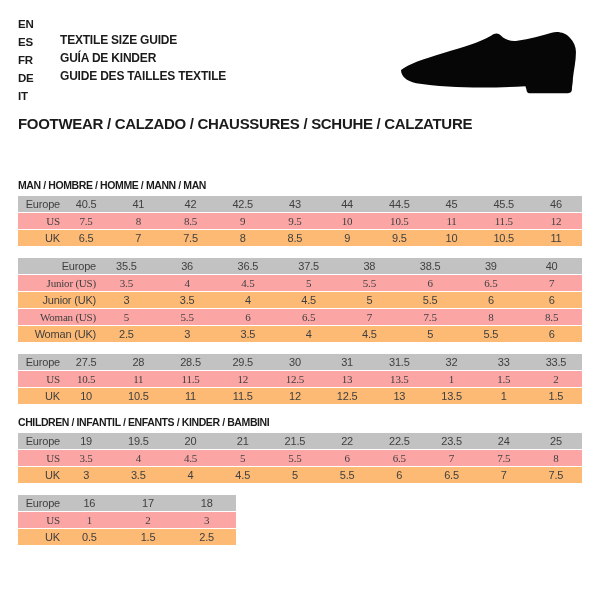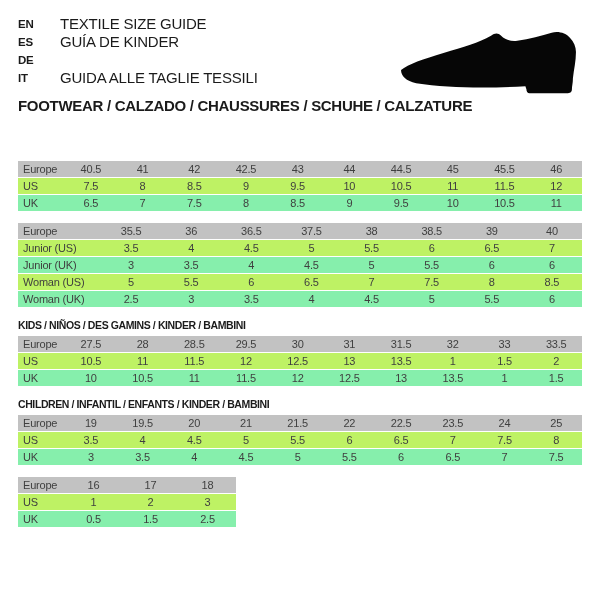--- a/index.html
+++ b/index.html
@@ -14,21 +14,21 @@
     overflow:hidden;
   }
   
   .lang-list{margin:0 0 10px 0;}
   .lang-row{display:flex;height:18px;line-height:18px;}
   .lang-code{
     width:42px;flex:none;
     font-weight:bold;font-size:11.5px;letter-spacing:-0.2px;
   }
   .lang-label{
-    font-weight:normal;font-size:15px;letter-spacing:-0.2px;white-space:nowrap;
+    font-weight:bold;font-size:12px;letter-spacing:-0.2px;white-space:nowrap;margin-top:16px;
   }
   .category-title{
     font-weight:bold;font-size:15px;letter-spacing:-0.3px;
     white-space:nowrap;
   }
   
   .shoe{
     position:absolute;left:398px;top:30px;width:182px;height:66px;
   }
   
@@ -39,46 +39,49 @@
     margin-bottom:5px;white-space:nowrap;color:#1b1b1b;
   }
   .size-table{width:564px;}
   .size-table.narrow{width:218px;}
   .t-row{
     display:flex;height:16px;line-height:16px;
     border-bottom:1px solid #ffffff;
     font-size:11px;letter-spacing:-0.2px;color:#3f3f3f;
   }
   .t-row.head{background:#c2c2c2;}
-  .t-row.stripe{background:#86efac;}
-  .t-row.plain{background:#bef264;}
-  .t-label{width:42px;padding-left:5px;flex:none;text-align:left;white-space:nowrap;}
+  .t-row.stripe{background:#fdba74;}
+  .t-row.plain{background:#fca5a5;font-family:Liberation Serif, serif;}
+  .t-label{width:42px;flex:none;text-align:right;white-space:nowrap;}
   .size-table.wide-label .t-label{width:78px;}
   .t-cell{flex:1;text-align:center;}
 </style>
 </head>
 <body>
 
 <div class="page">
 
   <div class="lang-list">
     <div class="lang-row">
       <span class="lang-code">EN</span>
       <span class="lang-label">TEXTILE SIZE GUIDE</span>
     </div>
     <div class="lang-row">
       <span class="lang-code">ES</span>
       <span class="lang-label">GUÍA DE KINDER</span>
     </div>
     <div class="lang-row">
+      <span class="lang-code">FR</span>
+      <span class="lang-label">GUIDE DES TAILLES TEXTILE</span>
+    </div>
+    <div class="lang-row">
       <span class="lang-code">DE</span>
     </div>
     <div class="lang-row">
       <span class="lang-code">IT</span>
-      <span class="lang-label">GUIDA ALLE TAGLIE TESSILI</span>
     </div>
   </div>
 
   <div class="category-title">FOOTWEAR / CALZADO / CHAUSSURES / SCHUHE / CALZATURE</div>
 
   <svg class="shoe" viewBox="0 0 180 64" xmlns="http://www.w3.org/2000/svg" aria-hidden="true">
     <path d="M3,39
          C10,33 25,28 45,22
          C65,16 80,12 92,5
          C96,2 99,2 102,5
@@ -91,20 +94,21 @@
          C172,61 170,62 167,62
          L130,62
          C128,62 127,60 127,58
          L126,55
          C90,57 50,57 18,52
          C8,50 3,45 3,39 Z" fill="#060606"></path>
   </svg>
 
   <div class="tables">
       <div class="table-section">
+        <div class="table-title">MAN / HOMBRE / HOMME / MANN / MAN</div>
         <div class="size-table">
           <div class="t-row head">
             <div class="t-label">Europe</div>
             <div class="t-cell">40.5</div>
             <div class="t-cell">41</div>
             <div class="t-cell">42</div>
             <div class="t-cell">42.5</div>
             <div class="t-cell">43</div>
             <div class="t-cell">44</div>
             <div class="t-cell">44.5</div>
@@ -193,21 +197,20 @@
             <div class="t-cell">3.5</div>
             <div class="t-cell">4</div>
             <div class="t-cell">4.5</div>
             <div class="t-cell">5</div>
             <div class="t-cell">5.5</div>
             <div class="t-cell">6</div>
           </div>
         </div>
       </div>
       <div class="table-section">
-        <div class="table-title">KIDS / NIÑOS / DES GAMINS / KINDER / BAMBINI</div>
         <div class="size-table">
           <div class="t-row head">
             <div class="t-label">Europe</div>
             <div class="t-cell">27.5</div>
             <div class="t-cell">28</div>
             <div class="t-cell">28.5</div>
             <div class="t-cell">29.5</div>
             <div class="t-cell">30</div>
             <div class="t-cell">31</div>
             <div class="t-cell">31.5</div>

